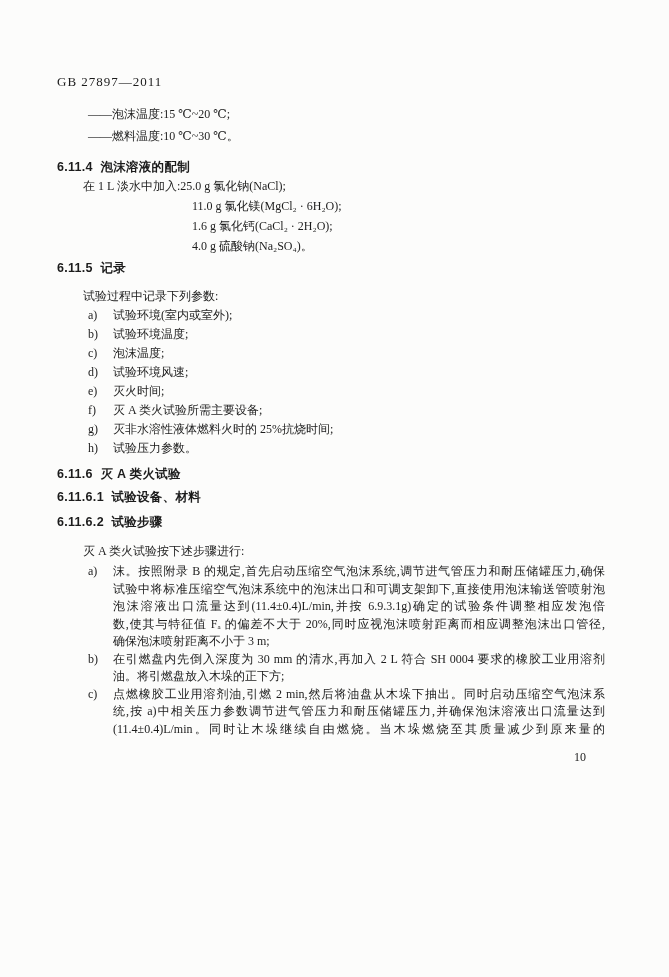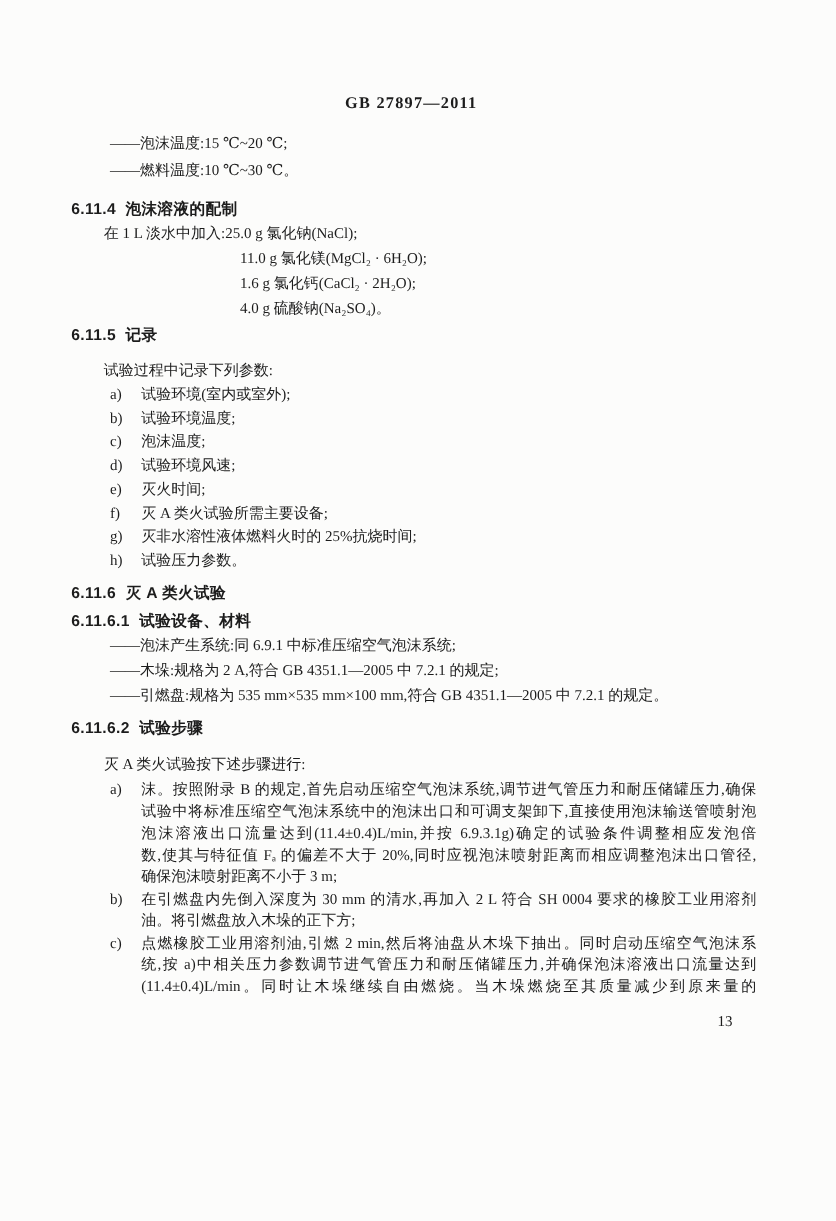--- a/index.html
+++ b/index.html
@@ -9,23 +9,23 @@
     background: #fcfcfb;
     box-sizing: border-box;
     padding: 0 64px 0 57px;
     color: #1c1c1c;
     font-family: "Liberation Serif", "DejaVu Serif", serif;
     font-size: 12px;
     overflow: hidden;
   }
   .std-header {
     margin-top: 74px;
-    text-align: center;
+    text-align: left;
     padding-right: 4px;
-    font-weight: bold;
+    font-weight: normal;
     font-size: 13px;
     letter-spacing: 1px;
     line-height: 16px;
     font-family: "Liberation Serif", "DejaVu Serif", serif;
   }
   .top-dashes { margin-top: 13px; }
   .top-dashes .line { margin-left: 31px; line-height: 22px; white-space: pre-wrap; }
   .heading {
     font-family: "Liberation Sans", "DejaVu Sans", sans-serif;
     font-weight: bold;
@@ -124,25 +124,20 @@
       <span class="marker">h)</span>
       <span>试验压力参数。</span>
     </div>
   </div>
 
   <div class="heading h-6116">6.11.6  灭 A 类火试验</div>
 
   <div class="heading h-61161">6.11.6.1  试验设备、材料</div>
 
 
-  <div class="dash-list">
-    <div class="line">——泡沫产生系统:同 6.9.1 中标准压缩空气泡沫系统;</div>
-    <div class="line">——木垛:规格为 2 A,符合 GB 4351.1—2005 中 7.2.1 的规定;</div>
-    <div class="line">——引燃盘:规格为 535 mm×535 mm×100 mm,符合 GB 4351.1—2005 中 7.2.1 的规定。</div>
-  </div>
 
   <div class="heading h-61162">6.11.6.2  试验步骤</div>
 
   <div class="intro intro-62">灭 A 类火试验按下述步骤进行:</div>
 
   <div class="steps">
 
     <div class="step">
       <span class="marker">a)</span>
       <div class="lines">
@@ -166,15 +161,15 @@
       <span class="marker">c)</span>
       <div class="lines">
         <div class="sline full">点燃橡胶工业用溶剂油,引燃 2 min,然后将油盘从木垛下抽出。同时启动压缩空气泡沫系</div>
         <div class="sline full">统,按 a)中相关压力参数调节进气管压力和耐压储罐压力,并确保泡沫溶液出口流量达到</div>
         <div class="sline full">(11.4±0.4)L/min。同时让木垛继续自由燃烧。当木垛燃烧至其质量减少到原来量的</div>
       </div>
     </div>
 
   </div>
 
-  <div class="page-number">13</div>
+  <div class="page-number">10</div>
 
 </div>
 
 </body></html>

